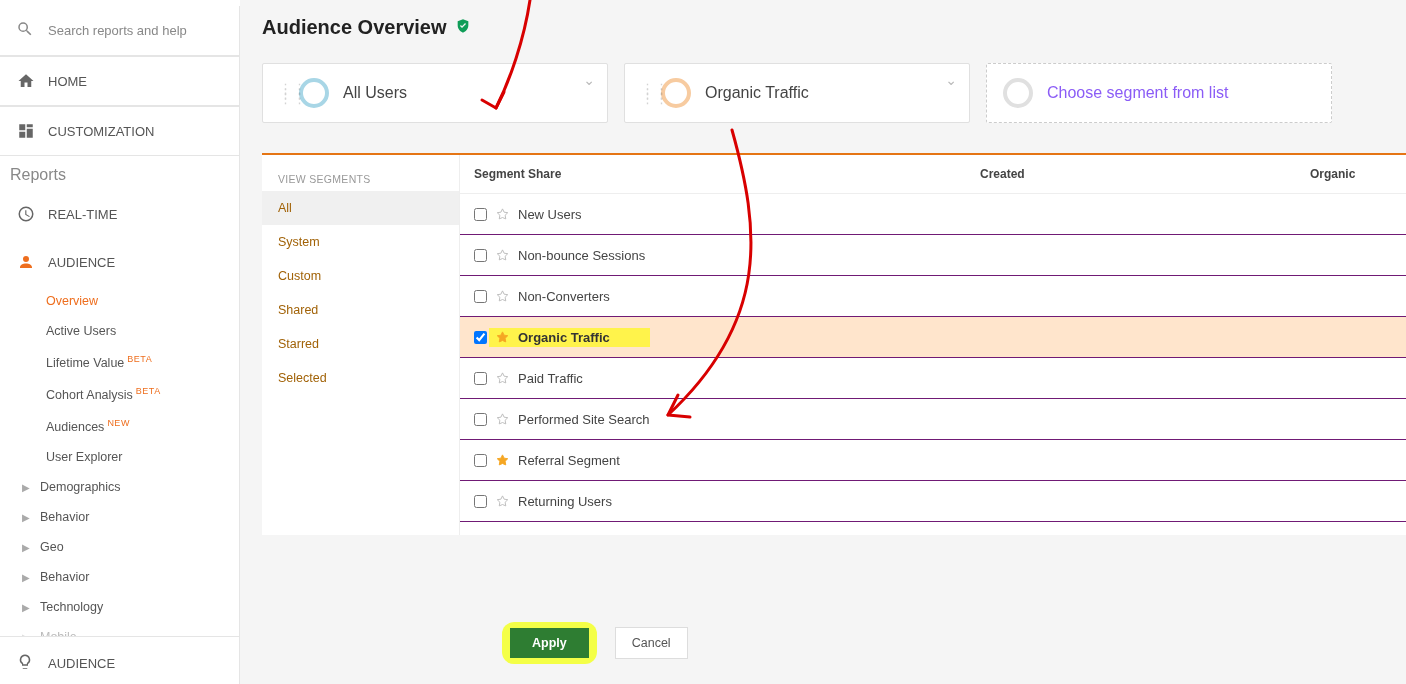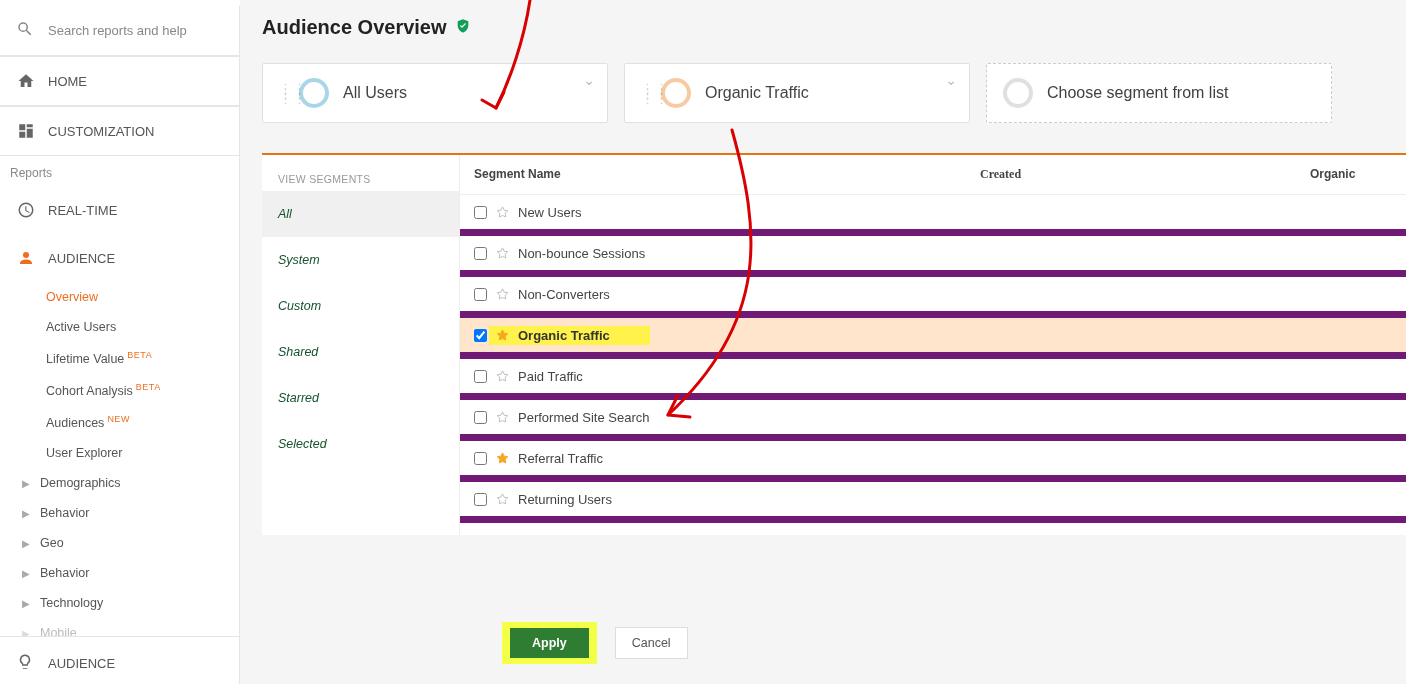--- a/index.html
+++ b/index.html
@@ -6,21 +6,21 @@
 body { font-family: "Helvetica Neue", Arial, sans-serif; font-size: 13px; color: #555; background: #fff; width:1406px; height:684px; overflow:hidden; position:relative; }
 .sidebar { position:absolute; left:0; top:6px; width:240px; height:684px; border-right:1px solid #e5e5e5; background:#fff; }
 .search-row { display:flex; align-items:center; padding:14px 16px; border-bottom:1px solid #e5e5e5; color:#888; }
 .search-row svg { width:18px; height:18px; margin-right:14px; fill:#888; }
 .nav-item { display:flex; align-items:center; padding:14px 16px; color:#555; font-size:13px; cursor:pointer; }
 .nav-item.section { border-top:1px solid #e5e5e5; border-bottom:1px solid #e5e5e5; }
 .nav-item .ic { width:20px; height:20px; margin-right:12px; display:flex; align-items:center; justify-content:center; }
 .nav-item .ic svg { width:18px; height:18px; fill:#666; }
 .nav-item.active-section .ic svg { fill:#ee6e1e; }
 .nav-item.active-section { color:#555; }
-.reports-heading { padding:10px 10px 6px; color:#888; font-size:12px; }
+.reports-heading { padding:10px 10px 6px; color:#888; font-size:16px; }
 .sub-item { padding:8px 10px 8px 46px; font-size:12.5px; color:#555; cursor:pointer; }
 .sub-item.active { color:#ee6e1e; }
 .sub-item .beta { color:#ee6e1e; font-size:9px; vertical-align:super; letter-spacing:0.5px; margin-left:3px; }
 .collapsible { display:flex; align-items:center; padding:8px 10px 8px 22px; font-size:12.5px; color:#555; cursor:pointer; }
 .collapsible .caret { margin-right:10px; width:8px; color:#aaa; font-size:10px; }
 .divider { border-top:1px solid #e5e5e5; }
 .discover-row { position:absolute; bottom:0; left:0; right:0; border-top:1px solid #e5e5e5; display:flex; align-items:center; padding:16px; color:#555; background:#fff; }
 .discover-row svg { width:18px; height:18px; margin-right:14px; fill:#666; }
 
 .main { position:absolute; left:240px; top:0; right:0; bottom:0; background:#f5f5f5; }
@@ -31,48 +31,48 @@
 .seg-row { padding:10px 22px 30px; display:flex; gap:16px; }
 .seg-card { flex:0 0 346px; height:60px; background:#fff; border:1px solid #e0e0e0; border-radius:2px; position:relative; display:flex; align-items:center; padding:0 16px; }
 .seg-card.dashed { border:1px dashed #ccc; }
 .drag-handle { width:10px; opacity:0.25; margin-right:10px; letter-spacing:1px; line-height:5px; }
 .ring { width:30px; height:30px; border-radius:50%; margin-right:14px; }
 .ring.blue { border:4px solid #a8d6e6; }
 .ring.orange { border:4px solid #f7cba0; }
 .ring.grey { border:4px solid #e0e0e0; }
 .seg-card .chev { position:absolute; right:12px; top:8px; color:#bbb; font-size:14px; }
 .seg-label { color:#444; font-size:16px; }
-.seg-card.dashed .seg-label { color:#404040; }
+.seg-card.dashed .seg-label { color:#8b5cf6; }
 
 .panel { margin:0 0 0 22px; background:#fff; border-top:2px solid #e57514; }
 .panel-toolbar { display:flex; align-items:center; gap:10px; padding:10px 12px; border-bottom:1px solid #eee; }
 .btn-red { background:#e53935; color:#fff; font-weight:700; font-size:11px; letter-spacing:0.3px; padding:8px 12px; border:none; cursor:pointer; }
 .btn-out { background:#fff; border:1px solid #ddd; color:#555; padding:7px 12px; font-size:12.5px; cursor:pointer; }
 
 .panel-body { display:flex; min-height:380px; }
 .panel-left { width:198px; border-right:1px solid #eee; padding-top:18px; }
 .panel-left-heading { font-size:10.5px; color:#999; letter-spacing:0.3px; padding:0 16px 6px; }
-.panel-left-item { padding:16px 16px; font-size:12.5px; color:#14532d; cursor:pointer;font-style:italic; }
+.panel-left-item { padding:10px 16px; font-size:12.5px; color:#a16207; cursor:pointer; }
 .panel-left-item.sel { background:#f0f0f0; }
 
 .seg-table { flex:1; }
 .seg-table-header { display:flex; border-bottom:1px solid #eee; font-size:12px; font-weight:700; color:#444; }
 .seg-table-header .col-name { flex:1; padding:12px 14px; }
-.seg-table-header .col-created { width:330px; padding:12px 14px;font-family:Liberation Serif, serif; }
+.seg-table-header .col-created { width:330px; padding:12px 14px; }
 .seg-table-header .col-mod { width:110px; padding:12px 14px; }
-.seg-row-item { display:flex; align-items:center; border-bottom:7px solid #701a75; height:41px; padding:0 14px; }
+.seg-row-item { display:flex; align-items:center; border-bottom:1px solid #701a75; height:41px; padding:0 14px; }
 .seg-row-item input[type=checkbox]{ margin-right:8px; }
 .seg-row-item .star { width:15px; height:15px; margin-right:8px; }
 .seg-row-item .label { font-size:13px; color:#444; }
 .seg-row-item.highlight { background:#ffe5cc; }
 .seg-row-item.highlight .label-box { background:#fff34b; padding:2px 40px 2px 6px; margin-left:-6px; display:inline-flex; align-items:center; }
 .seg-row-item.highlight .label { font-weight:700; color:#333; }
 
 .panel-footer { position:absolute; left:262px; bottom:20px; display:flex; gap:18px; align-items:center; }
-.apply-wrap { background:#f4ff47; padding:6px 8px; }
+.apply-wrap { background:#f4ff47; padding:6px 8px;border-radius:12px; }
 .btn-apply { background:#2e7d32; color:#fff; border:none; font-weight:700; padding:8px 22px; font-size:12.5px; cursor:pointer; }
 .btn-cancel { background:#fff; border:1px solid #ddd; color:#555; padding:8px 16px; font-size:12.5px; cursor:pointer; }
 
 .annotations { position:absolute; pointer-events:none; left:0; top:0; width:100%; height:100%; }
 </style>
 </head>
 <body>
 
 <div class="sidebar">
   <div class="search-row">
@@ -186,21 +186,21 @@
         <div class="panel-left-heading">VIEW SEGMENTS</div>
         <div class="panel-left-item sel">All</div>
         <div class="panel-left-item">System</div>
         <div class="panel-left-item">Custom</div>
         <div class="panel-left-item">Shared</div>
         <div class="panel-left-item">Starred</div>
         <div class="panel-left-item">Selected</div>
       </div>
       <div class="seg-table">
         <div class="seg-table-header">
-          <div class="col-name">Segment Name</div>
+          <div class="col-name">Segment Share</div>
           <div class="col-created">Created</div>
           <div class="col-mod">Organic</div>
         </div>
         <div id="seg-rows">
             <div class="seg-row-item">
               <input type="checkbox" style="">
               <svg class="star" viewBox="0 0 24 24">
                 <path fill="none" stroke="#bbb" stroke-width="1.5" d="M12 3l2.6 5.3 5.8.8-4.2 4.1 1 5.8L12 16.8 6.8 19l1-5.8L3.6 9.1l5.8-.8z"></path>
               </svg>
               <span class="label">New Users</span>
@@ -240,21 +240,21 @@
               <svg class="star" viewBox="0 0 24 24">
                 <path fill="none" stroke="#bbb" stroke-width="1.5" d="M12 3l2.6 5.3 5.8.8-4.2 4.1 1 5.8L12 16.8 6.8 19l1-5.8L3.6 9.1l5.8-.8z"></path>
               </svg>
               <span class="label">Performed Site Search</span>
             </div>
             <div class="seg-row-item">
               <input type="checkbox" style="">
               <svg class="star" viewBox="0 0 24 24">
                 <path fill="#f5a623" stroke="#f5a623" stroke-width="1.5" d="M12 3l2.6 5.3 5.8.8-4.2 4.1 1 5.8L12 16.8 6.8 19l1-5.8L3.6 9.1l5.8-.8z"></path>
               </svg>
-              <span class="label">Referral Traffic</span>
+              <span class="label">Referral Segment</span>
             </div>
             <div class="seg-row-item">
               <input type="checkbox" style="">
               <svg class="star" viewBox="0 0 24 24">
                 <path fill="none" stroke="#bbb" stroke-width="1.5" d="M12 3l2.6 5.3 5.8.8-4.2 4.1 1 5.8L12 16.8 6.8 19l1-5.8L3.6 9.1l5.8-.8z"></path>
               </svg>
               <span class="label">Returning Users</span>
             </div>
           </div>
       </div>

